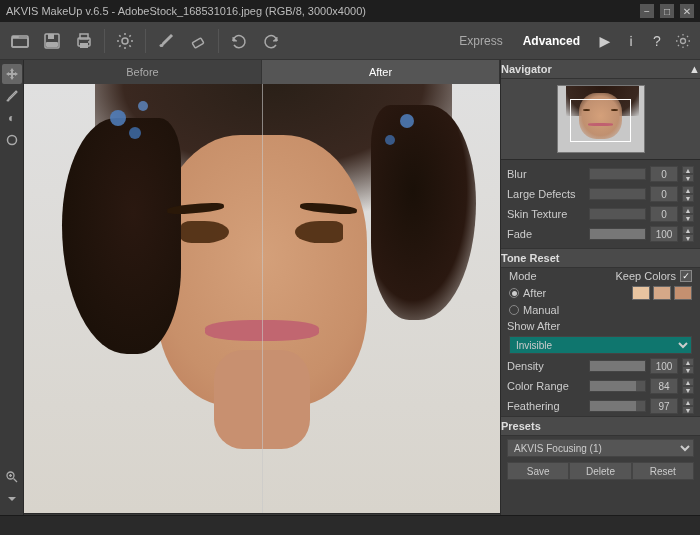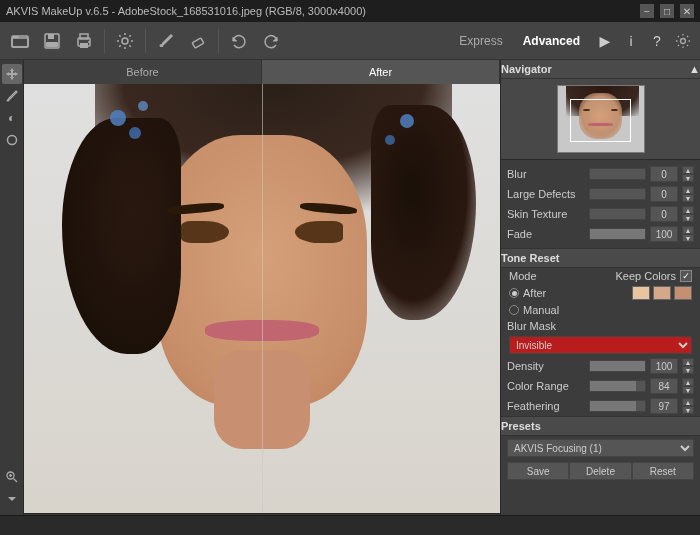--- a/index.html
+++ b/index.html
@@ -372,21 +372,21 @@
       gap: 4px;
     }
     .dropdown-label {
       width: 78px;
       font-size: 11px;
       color: #ccc;
       flex-shrink: 0;
     }
     .dropdown-select {
       flex: 1;
-      background: #b91c1c;
+      background: #0f766e;
       border: 1px solid #444;
       color: #ccc;
       font-size: 10px;
       padding: 1px 2px;
       height: 18px;
     }
 
     
     #presets-section {
       border-top: 1px solid #333;
@@ -727,21 +727,21 @@
           <div class="swatch" style="background:#d4a888;"></div>
           <div class="swatch" style="background:#c49070;"></div>
         </div>
       </div>
       <div class="tone-mask-row">
         <div class="radio-dot"></div>
         <span>Manual</span>
       </div>
 
       <div class="dropdown-row">
-        <span class="dropdown-label">Blur Mask</span>
+        <span class="dropdown-label">Show After</span>
       </div>
       <div class="dropdown-row">
         <select class="dropdown-select" style="width:100%;margin:0 2px;">
           <option>Invisible</option>
           <option>Visible</option>
           <option>On Black</option>
           <option>On White</option>
         </select>
       </div>
 

